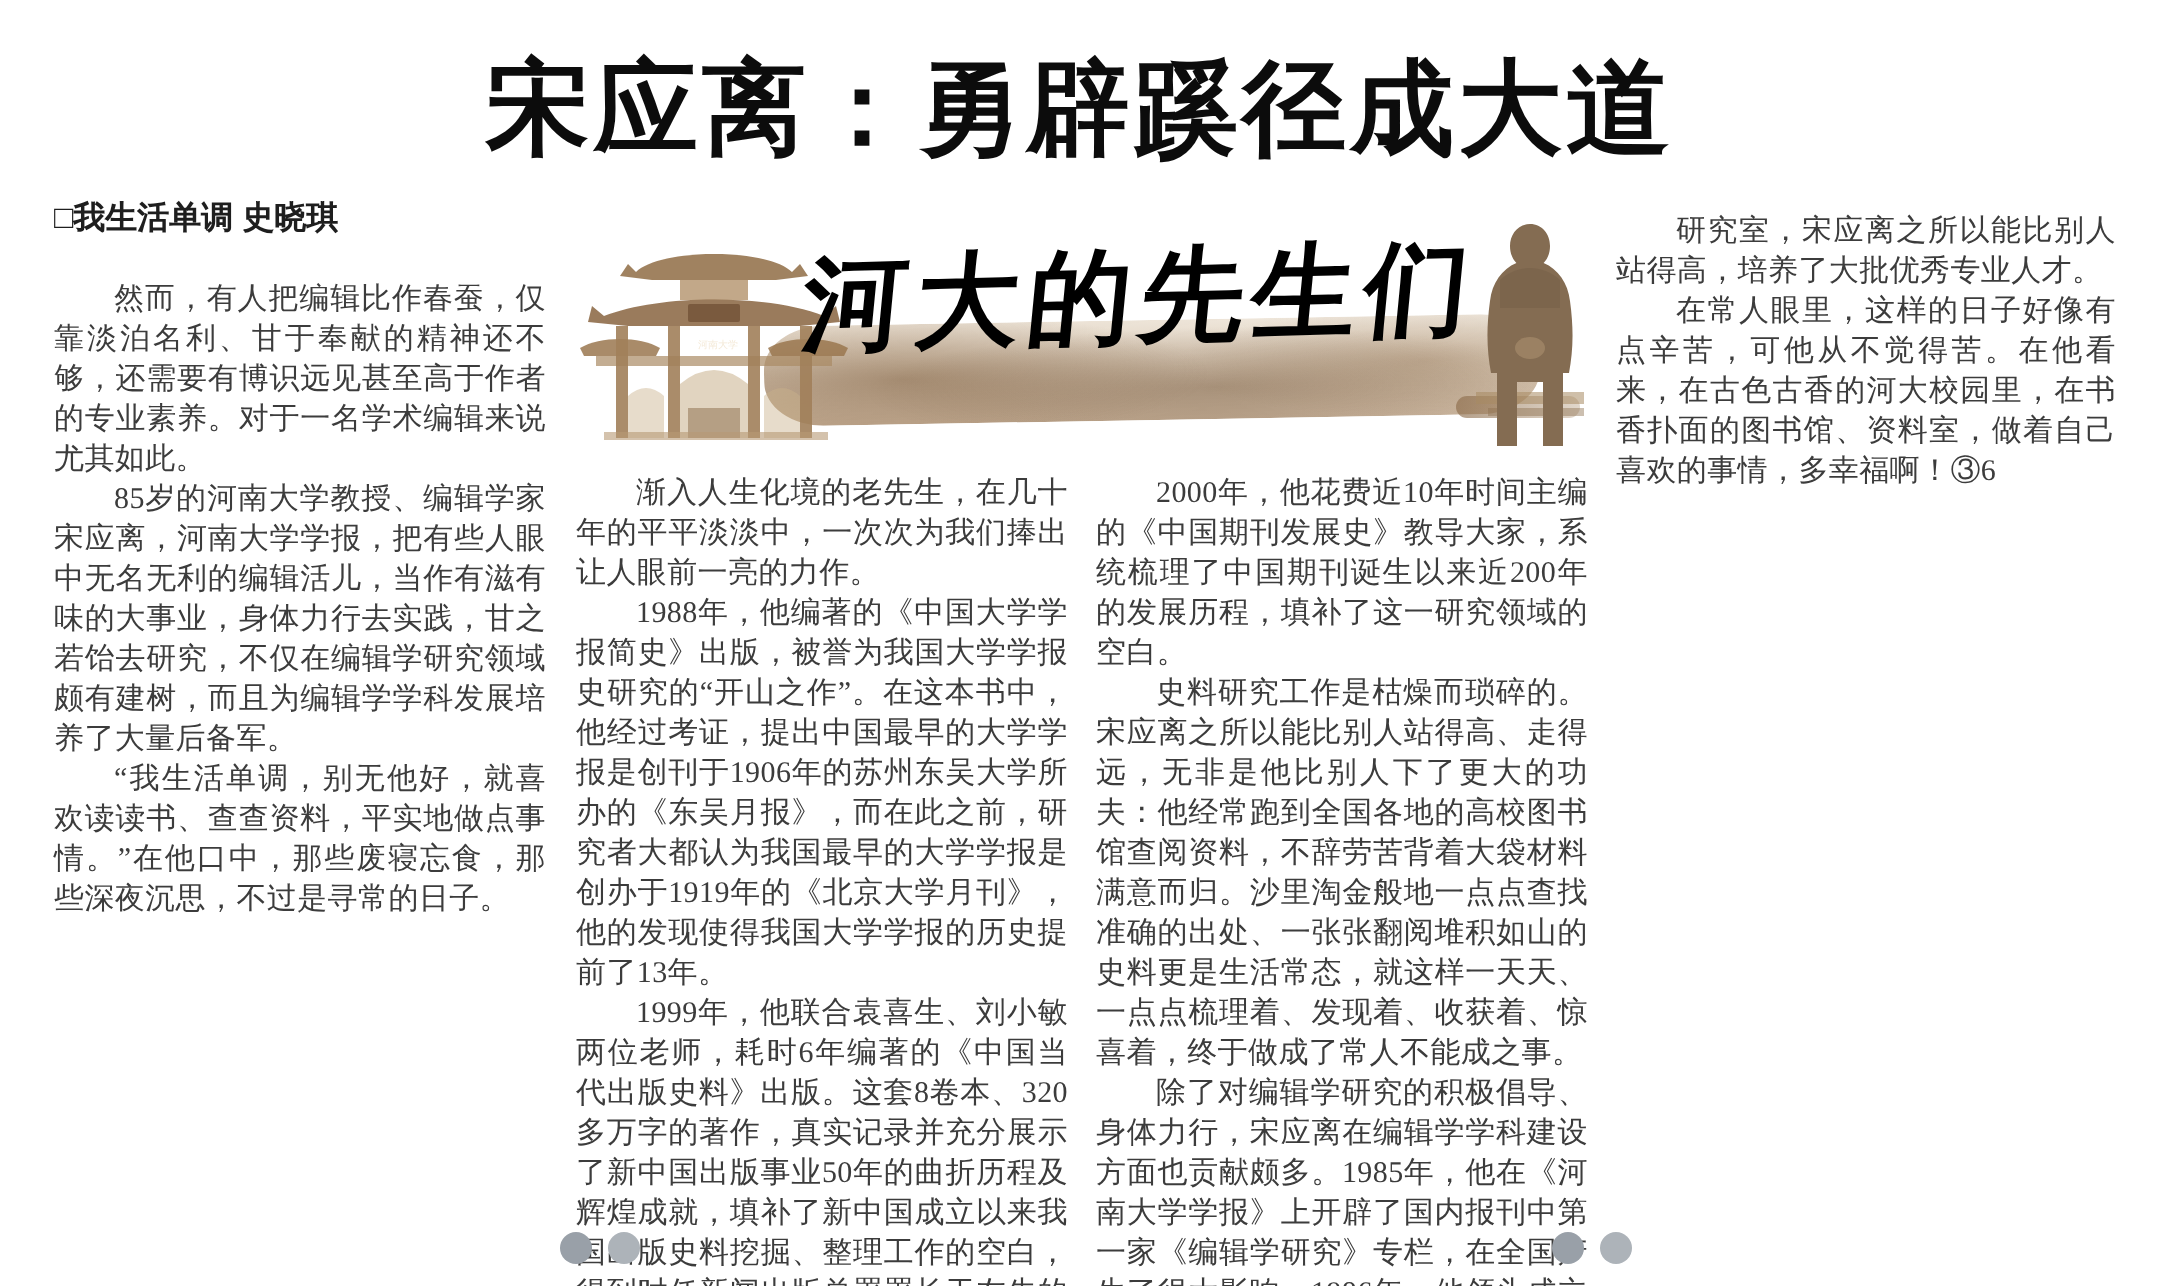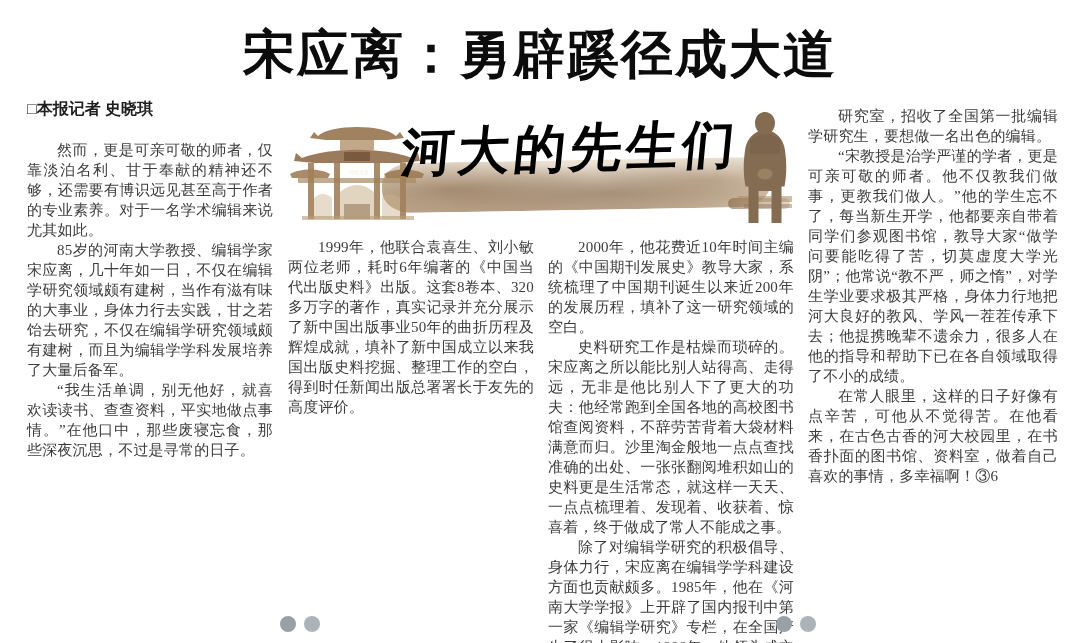--- a/index.html
+++ b/index.html
@@ -45,21 +45,21 @@
   .dot-a{background:#99a0a8;}
   .dot-b{background:#adb3b9;}
 </style>
 </head>
 <body>
 
 <div class="page">
 
   <h1 class="headline">宋应离：勇辟蹊径成大道</h1>
 
-  <div class="byline">□本报记者 史晓琪</div>
+  <div class="byline">□我生活单调 史晓琪</div>
 
   <div class="banner">
     <div class="brush-band"></div>
     <div class="brush-tail"></div>
 
     <svg class="gate" width="138" height="106" viewBox="0 0 138 106">
       <path d="M30 20 C42 8 96 8 108 20 L112 16 L116 22 L100 24 L38 24 L22 22 L26 16 Z" fill="#96744f" opacity=".9"></path>
       <rect x="52" y="24" width="34" height="10" fill="#b3926b" opacity=".8"></rect>
       <path d="M14 42 C42 31 96 31 124 42 L130 37 L132 45 L112 47 L26 47 L6 45 L8 37 Z" fill="#8f6d4a" opacity=".9"></path>
       <rect x="56" y="36" width="26" height="9" rx="1" fill="#7a5a3e"></rect>
@@ -83,38 +83,39 @@
     <svg class="silhouette" width="54" height="118" viewBox="0 0 54 118">
       <rect x="0" y="86" width="54" height="6" fill="#a88a63" opacity=".55"></rect>
       <rect x="6" y="94" width="48" height="4" fill="#8f7150" opacity=".45"></rect>
       <path d="M27 2 C33 2 37 7 37 13 C37 16.5 35.8 19.5 33.8 21.5 C41 24.5 46 31.5 47 40.5 C49 55 48.5 66 46.5 76.5 L43.5 76.5 L43.5 113 L33.5 113 L33.5 81 L20.5 81 L20.5 113 L10.5 113 L10.5 76.5 L7.5 76.5 C5.5 66 5 55 7 40.5 C8 31.5 13 24.5 20.2 21.5 C18.2 19.5 17 16.5 17 13 C17 7 21 2 27 2 Z" fill="#846c52"></path>
       <ellipse cx="27" cy="64" rx="7.5" ry="5.5" fill="#9d8465" opacity=".9"></ellipse>
       <path d="M12 30 C16 26 22 24 27 24 C32 24 38 26 42 30 L42 44 L12 44 Z" fill="#76604a" opacity=".6"></path>
     </svg>
   </div>
 
   <div class="col col1">
-    <p>然而，更是可亲可敬的师者，仅靠淡泊名利、甘于奉献的精神还不够，还需要有博识远见甚至高于作者的专业素养。对于一名学术编辑来说尤其如此。</p>
-    <p>85岁的河南大学教授、编辑学家宋应离，几十年如一日，不仅在编辑学研究领域颇有建树，当作有滋有味的大事业，身体力行去实践，甘之若饴去研究，不仅在编辑学研究领域颇有建树，而且为编辑学学科发展培养了大量后备军。</p>
+    <p>然而，有人把编辑比作春蚕，仅靠淡泊名利、甘于奉献的精神还不够，还需要有博识远见甚至高于作者的专业素养。对于一名学术编辑来说尤其如此。</p>
+    <p>85岁的河南大学教授、编辑学家宋应离，河南大学学报，把有些人眼中无名无利的编辑活儿，当作有滋有味的大事业，身体力行去实践，甘之若饴去研究，不仅在编辑学研究领域颇有建树，而且为编辑学学科发展培养了大量后备军。</p>
     <p>“我生活单调，别无他好，就喜欢读读书、查查资料，平实地做点事情。”在他口中，那些废寝忘食，那些深夜沉思，不过是寻常的日子。</p>
   </div>
 
   <div class="col col2">
+    <p>渐入人生化境的老先生，在几十年的平平淡淡中，一次次为我们捧出让人眼前一亮的力作。</p>
+    <p>1988年，他编著的《中国大学学报简史》出版，被誉为我国大学学报史研究的“开山之作”。在这本书中，他经过考证，提出中国最早的大学学报是创刊于1906年的苏州东吴大学所办的《东吴月报》，而在此之前，研究者大都认为我国最早的大学学报是创办于1919年的《北京大学月刊》，他的发现使得我国大学学报的历史提前了13年。</p>
     <p>1999年，他联合袁喜生、刘小敏两位老师，耗时6年编著的《中国当代出版史料》出版。这套8卷本、320多万字的著作，真实记录并充分展示了新中国出版事业50年的曲折历程及辉煌成就，填补了新中国成立以来我国出版史料挖掘、整理工作的空白，得到时任新闻出版总署署长于友先的高度评价。</p>
   </div>
 
   <div class="col col3">
     <p>2000年，他花费近10年时间主编的《中国期刊发展史》教导大家，系统梳理了中国期刊诞生以来近200年的发展历程，填补了这一研究领域的空白。</p>
     <p>史料研究工作是枯燥而琐碎的。宋应离之所以能比别人站得高、走得远，无非是他比别人下了更大的功夫：他经常跑到全国各地的高校图书馆查阅资料，不辞劳苦背着大袋材料满意而归。沙里淘金般地一点点查找准确的出处、一张张翻阅堆积如山的史料更是生活常态，就这样一天天、一点点梳理着、发现着、收获着、惊喜着，终于做成了常人不能成之事。</p>
     <p>除了对编辑学研究的积极倡导、身体力行，宋应离在编辑学学科建设方面也贡献颇多。1985年，他在《河南大学学报》上开辟了国内报刊中第一家《编辑学研究》专栏，在全国产生了很大影响；1986年，他领头成立了河南大学编辑学</p>
   </div>
 
   <div class="col col4">
-    <p>研究室，招收了全国第一批编辑学研究生，要想做一名出色的编辑。</p>
-    <p>“宋教授是治学严谨的学者，更是可亲可敬的师者。他不仅教我们做事，更教我们做人。”他的学生忘不了，每当新生开学，他都要亲自带着同学们参观图书馆，教导大家“做学问要能吃得了苦，切莫虚度大学光阴”；他常说“教不严，师之惰”，对学生学业要求极其严格，身体力行地把河大良好的教风、学风一茬茬传承下去；他提携晚辈不遗余力，很多人在他的指导和帮助下已在各自领域取得了不小的成绩。</p>
+    <p>研究室，宋应离之所以能比别人站得高，培养了大批优秀专业人才。</p>
     <p>在常人眼里，这样的日子好像有点辛苦，可他从不觉得苦。在他看来，在古色古香的河大校园里，在书香扑面的图书馆、资料室，做着自己喜欢的事情，多幸福啊！③6</p>
   </div>
 
   <div class="dots dots-left">
     <span class="dot dot-a"></span>
     <span class="dot dot-b"></span>
   </div>
   <div class="dots dots-right">
     <span class="dot dot-a"></span>
     <span class="dot dot-b"></span>

